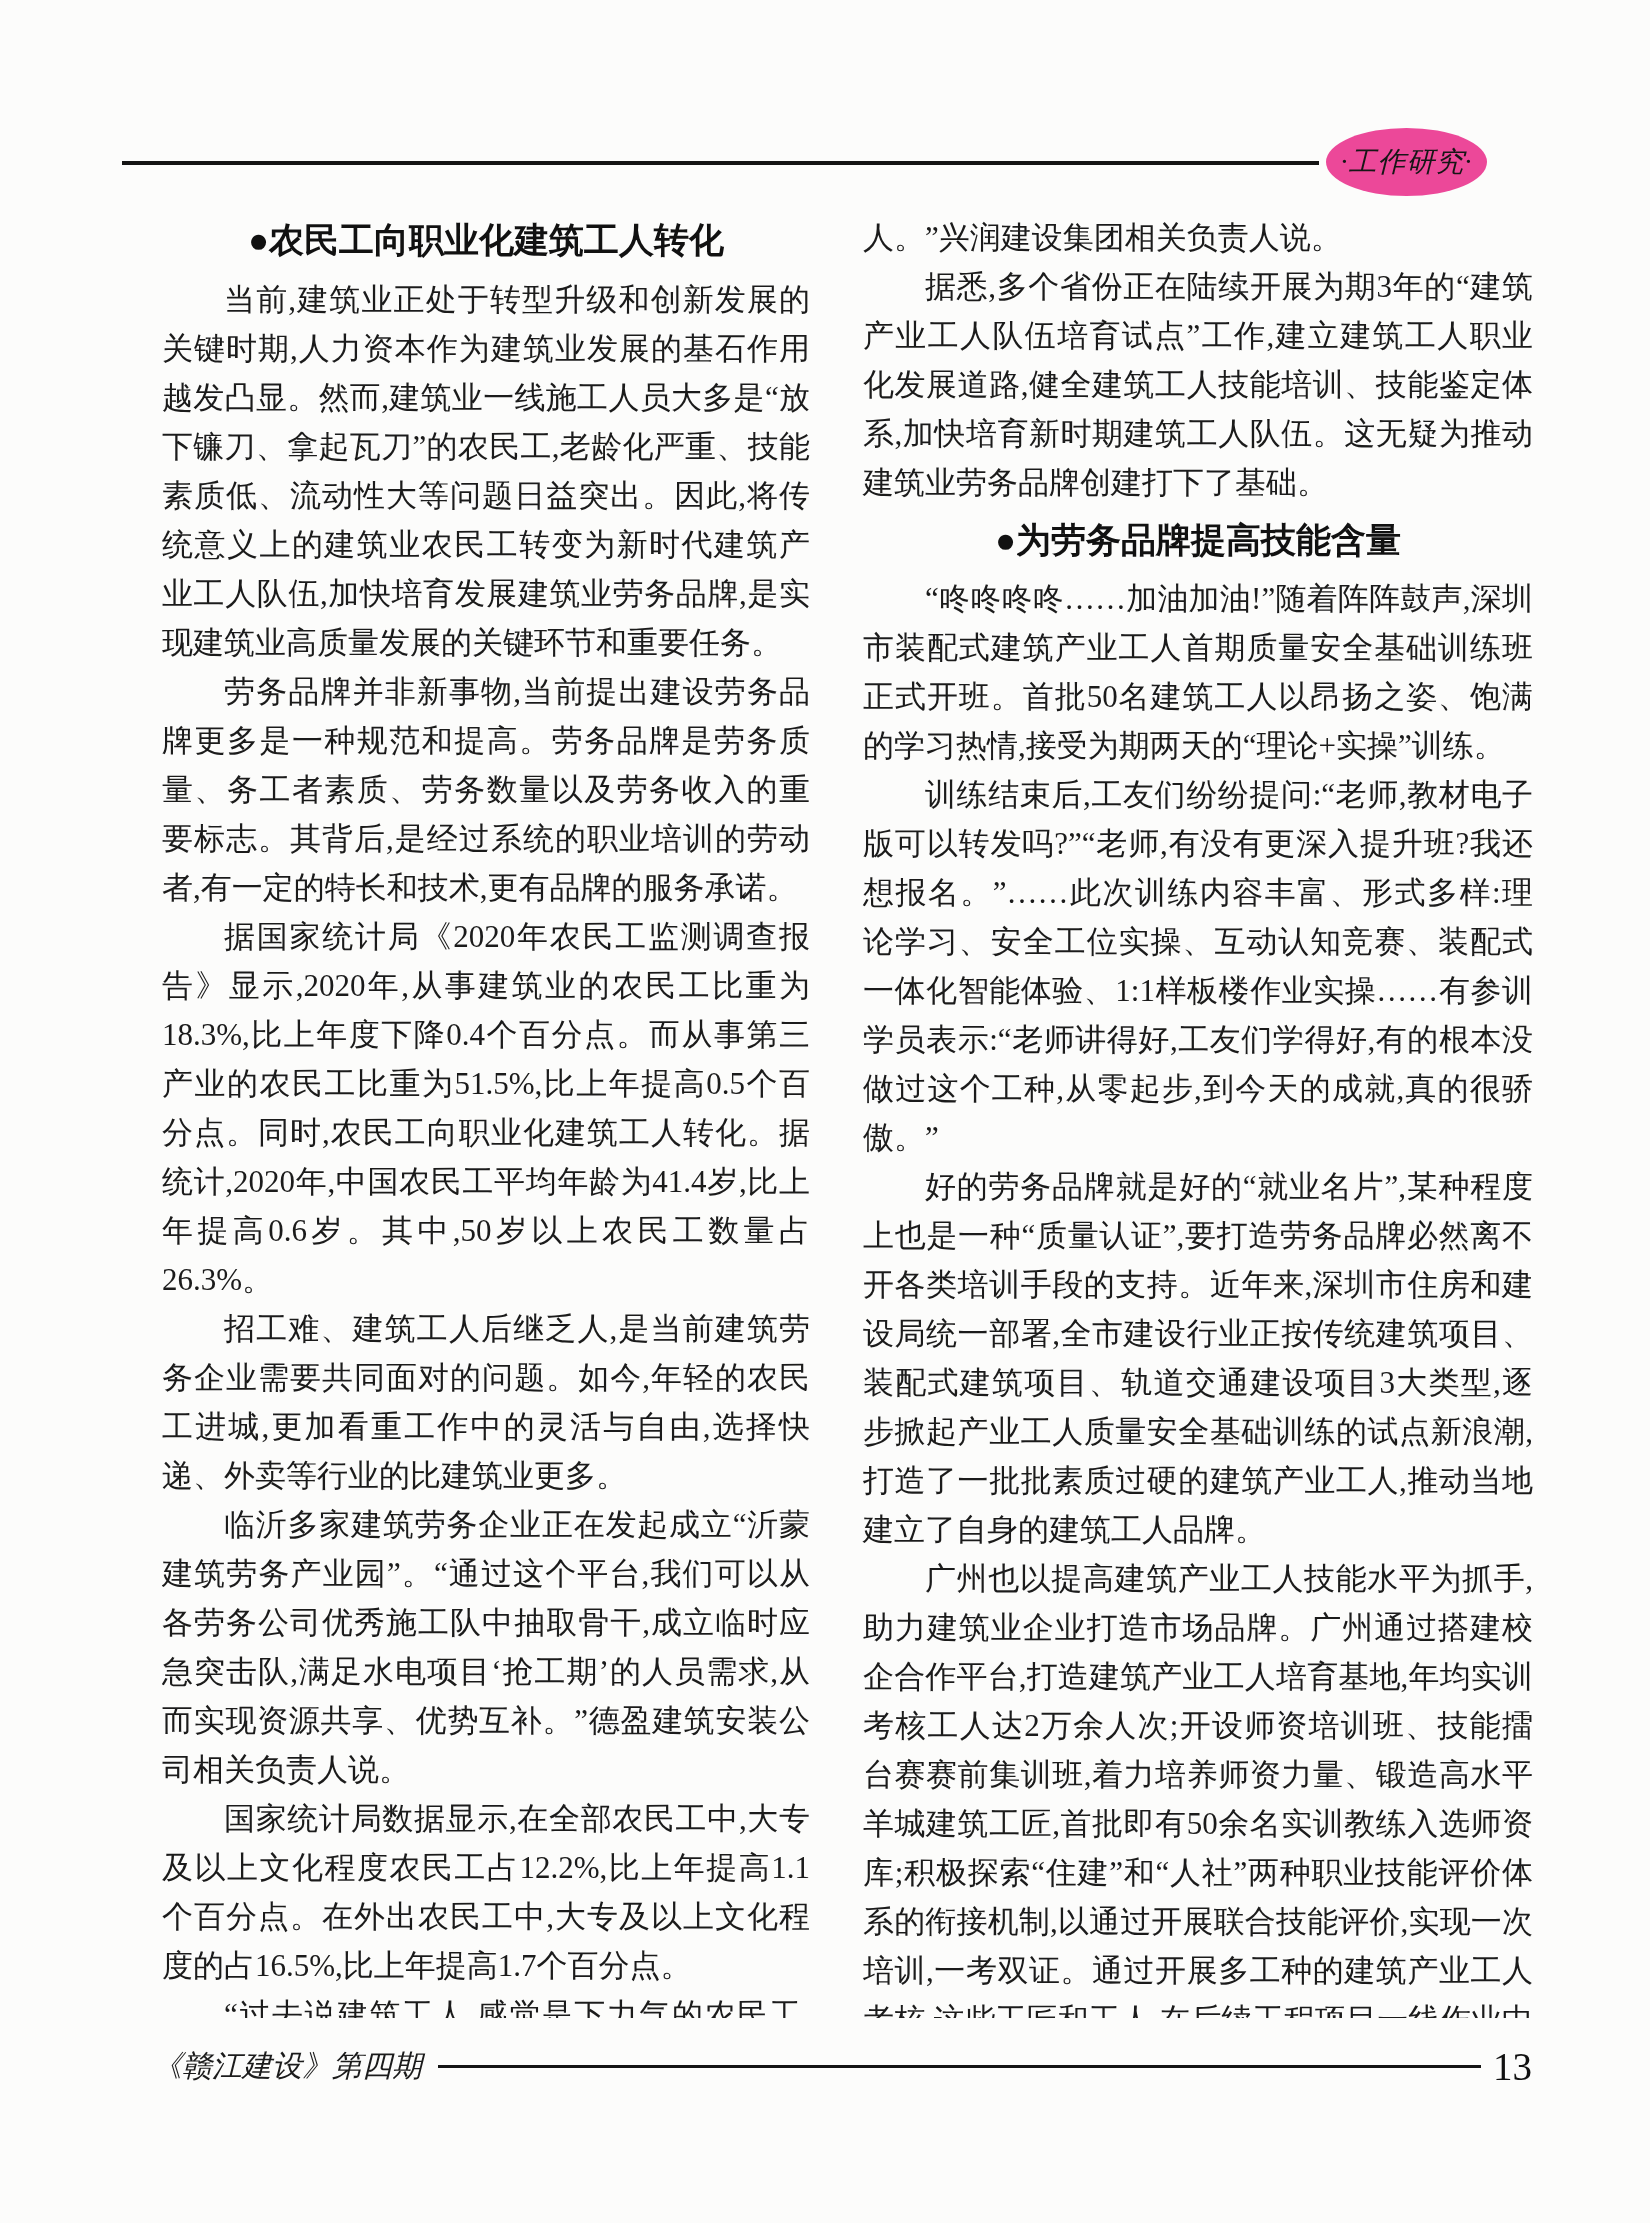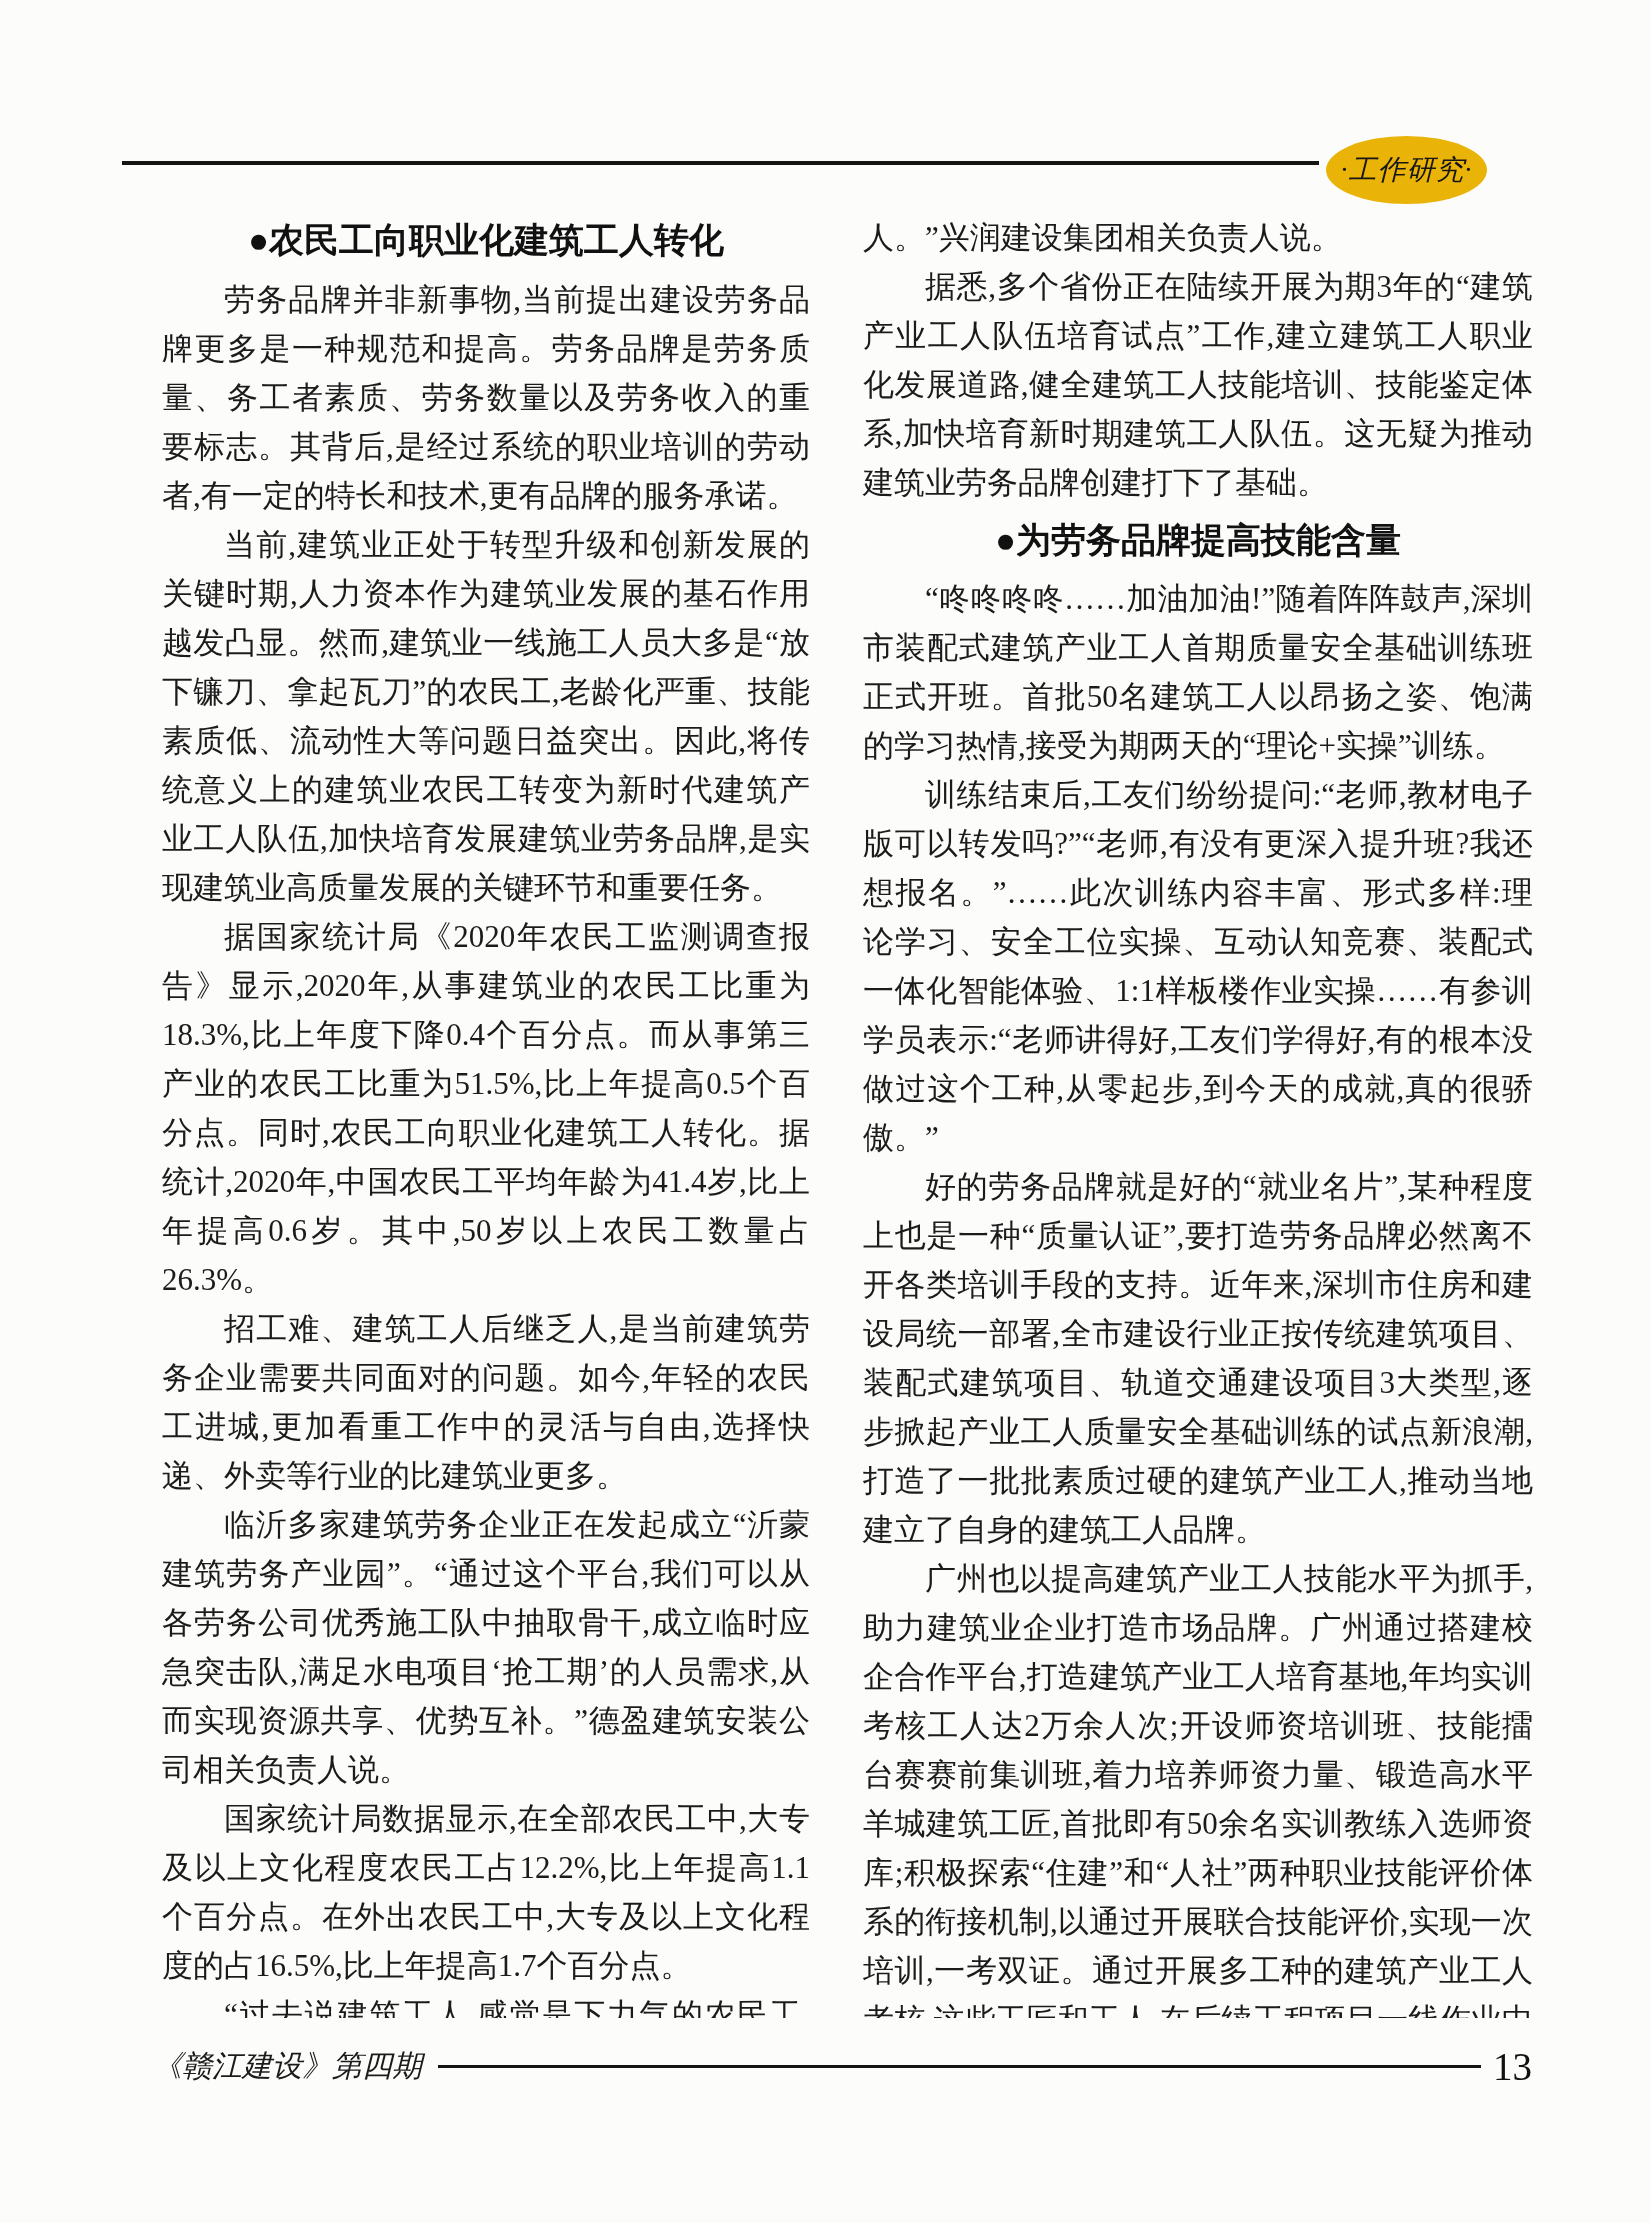--- a/index.html
+++ b/index.html
@@ -22,24 +22,24 @@
     position: absolute;
     left: 122px;
     top: 161px;
     width: 1197px;
     height: 3.9px;
     background: #141414;
   }
   .header-badge {
     position: absolute;
     left: 1326px;
-    top: 136px;
+    top: 128px;
     width: 161px;
     height: 68px;
-    background: #eab308;
+    background: #ec4899;
     border-radius: 50%;
     display: flex;
     align-items: center;
     justify-content: center;
   }
   .header-badge span {
     font-size: 28px;
     letter-spacing: 1px;
     color: #161616;
     font-style: italic;
@@ -117,22 +117,22 @@
     <div class="header-rule"></div>
     <div class="header-badge">
       <span>·工作研究·</span>
     </div>
   </header>
 
   <main class="columns">
 
     <section class="col left">
       <h2 class="heading">●农民工向职业化建筑工人转化</h2>
+      <p class="para">当前,建筑业正处于转型升级和创新发展的关键时期,人力资本作为建筑业发展的基石作用越发凸显。然而,建筑业一线施工人员大多是“放下镰刀、拿起瓦刀”的农民工,老龄化严重、技能素质低、流动性大等问题日益突出。因此,将传统意义上的建筑业农民工转变为新时代建筑产业工人队伍,加快培育发展建筑业劳务品牌,是实现建筑业高质量发展的关键环节和重要任务。</p>
       <p class="para">劳务品牌并非新事物,当前提出建设劳务品牌更多是一种规范和提高。劳务品牌是劳务质量、务工者素质、劳务数量以及劳务收入的重要标志。其背后,是经过系统的职业培训的劳动者,有一定的特长和技术,更有品牌的服务承诺。</p>
-      <p class="para">当前,建筑业正处于转型升级和创新发展的关键时期,人力资本作为建筑业发展的基石作用越发凸显。然而,建筑业一线施工人员大多是“放下镰刀、拿起瓦刀”的农民工,老龄化严重、技能素质低、流动性大等问题日益突出。因此,将传统意义上的建筑业农民工转变为新时代建筑产业工人队伍,加快培育发展建筑业劳务品牌,是实现建筑业高质量发展的关键环节和重要任务。</p>
       <p class="para">据国家统计局《2020年农民工监测调查报告》显示,2020年,从事建筑业的农民工比重为18.3%,比上年度下降0.4个百分点。而从事第三产业的农民工比重为51.5%,比上年提高0.5个百分点。同时,农民工向职业化建筑工人转化。据统计,2020年,中国农民工平均年龄为41.4岁,比上年提高0.6岁。其中,50岁以上农民工数量占26.3%。</p>
       <p class="para">招工难、建筑工人后继乏人,是当前建筑劳务企业需要共同面对的问题。如今,年轻的农民工进城,更加看重工作中的灵活与自由,选择快递、外卖等行业的比建筑业更多。</p>
       <p class="para">临沂多家建筑劳务企业正在发起成立“沂蒙建筑劳务产业园”。“通过这个平台,我们可以从各劳务公司优秀施工队中抽取骨干,成立临时应急突击队,满足水电项目‘抢工期’的人员需求,从而实现资源共享、优势互补。”德盈建筑安装公司相关负责人说。</p>
       <p class="para">国家统计局数据显示,在全部农民工中,大专及以上文化程度农民工占12.2%,比上年提高1.1个百分点。在外出农民工中,大专及以上文化程度的占16.5%,比上年提高1.7个百分点。</p>
       <p class="para">“过去说建筑工人,感觉是下力气的农民工,现在这个行业聚集了越来越多有专业知识的技术工</p>
     </section>
 
     <section class="col right">
       <p class="para cont">人。”兴润建设集团相关负责人说。</p>
       <p class="para">据悉,多个省份正在陆续开展为期3年的“建筑产业工人队伍培育试点”工作,建立建筑工人职业化发展道路,健全建筑工人技能培训、技能鉴定体系,加快培育新时期建筑工人队伍。这无疑为推动建筑业劳务品牌创建打下了基础。</p>

